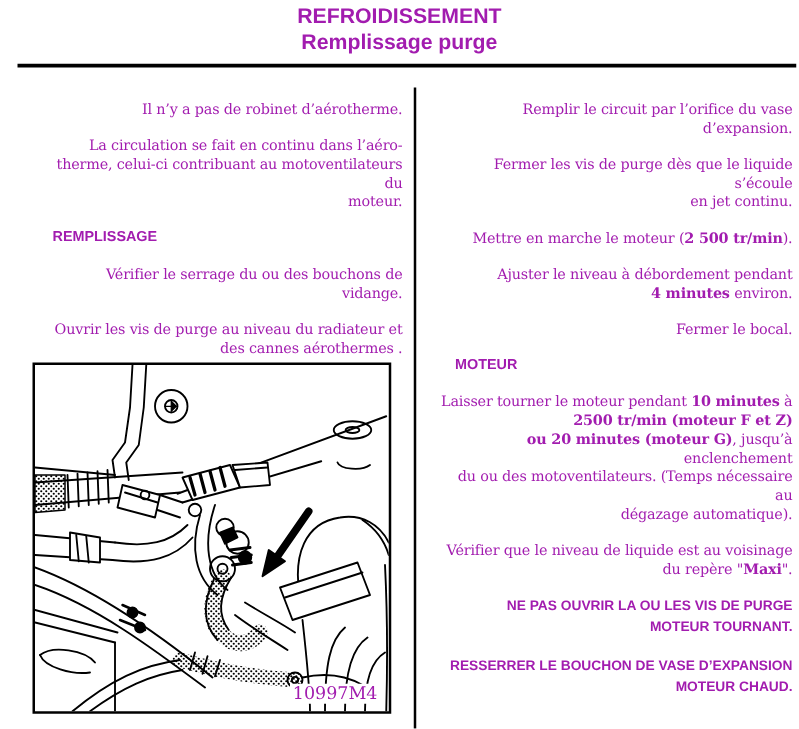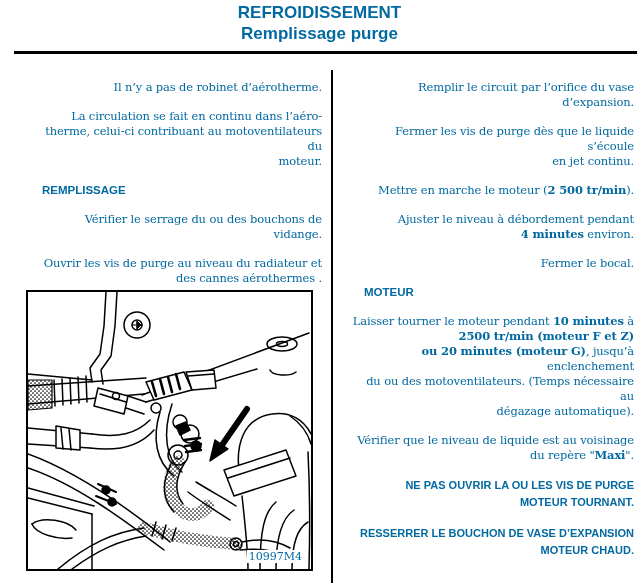--- a/index.html
+++ b/index.html
@@ -1,18 +1,18 @@
 <!DOCTYPE html>
 <html><head>
 <meta charset="utf-8">
 <style>
   html,body{margin:0;padding:0;background:#fff;}
   .page{
     position:relative; width:639px; height:583px; background:#fff;
-    font-family:"DejaVu Serif", serif; color:#0369a1; overflow:hidden;
+    font-family:"DejaVu Serif", serif; color:#a21caf; overflow:hidden;
   }
   
   .hdr-titles{
     position:absolute; top:2px; left:0; right:0; text-align:center;
     font-family:"Liberation Sans", sans-serif; font-weight:bold;
     font-size:17px; line-height:21px; letter-spacing:0;
   }
   .chapter-box{
     position:absolute; top:1px; right:9px; width:50px; height:40px;
     background:#c8c8c8; border:3px solid #000;
@@ -46,21 +46,21 @@
     font-size:11px; line-height:17px; letter-spacing:0; margin:0 0 14px 0;
   }
   
   .figure{
     position:absolute; left:26px; top:290px; width:283px; height:277px;
     border:2px solid #000; background:#fff;
   }
   .figure svg{ display:block; }
   .fig-ref{
     position:absolute; right:7px; bottom:6px;
-    font-family:"DejaVu Serif", serif; font-size:11px; background:#fff; padding:0 2px;
+    font-family:"DejaVu Serif", serif; font-size:14px; background:#fff; padding:0 2px;
   }
 </style>
 </head>
 <body>
 
 <div class="page">
 
   <div class="hdr-titles">
     <div>REFROIDISSEMENT</div>
     <div>Remplissage purge</div>

